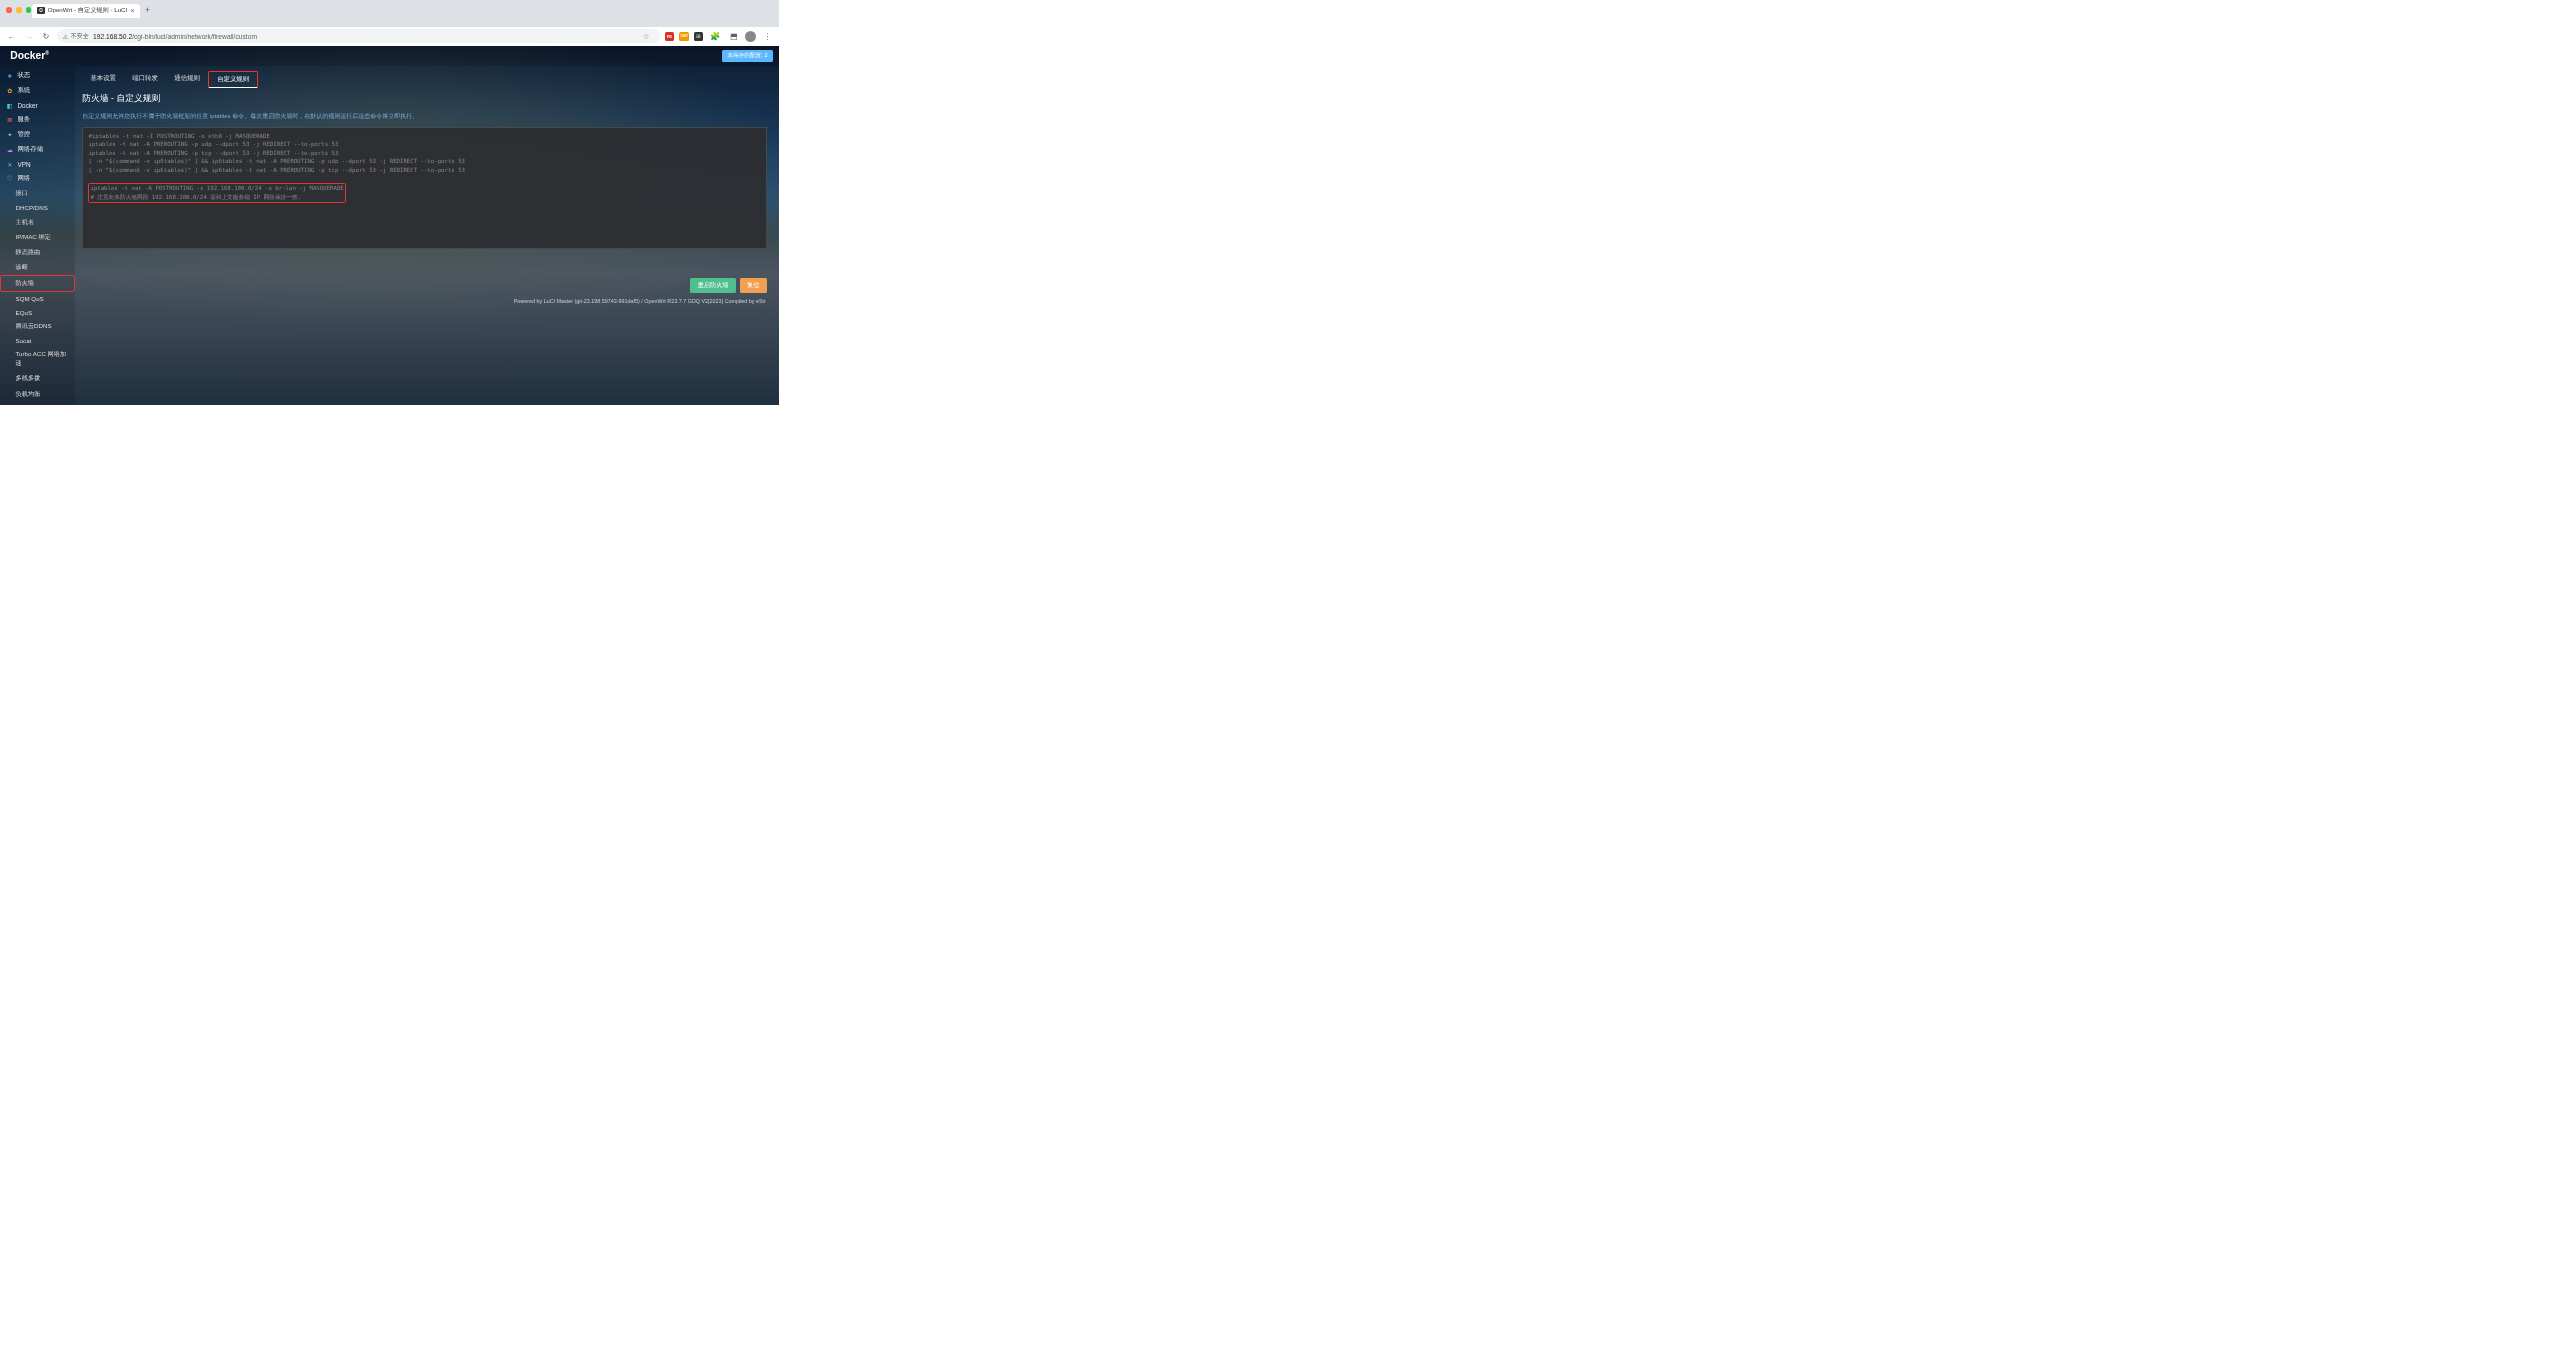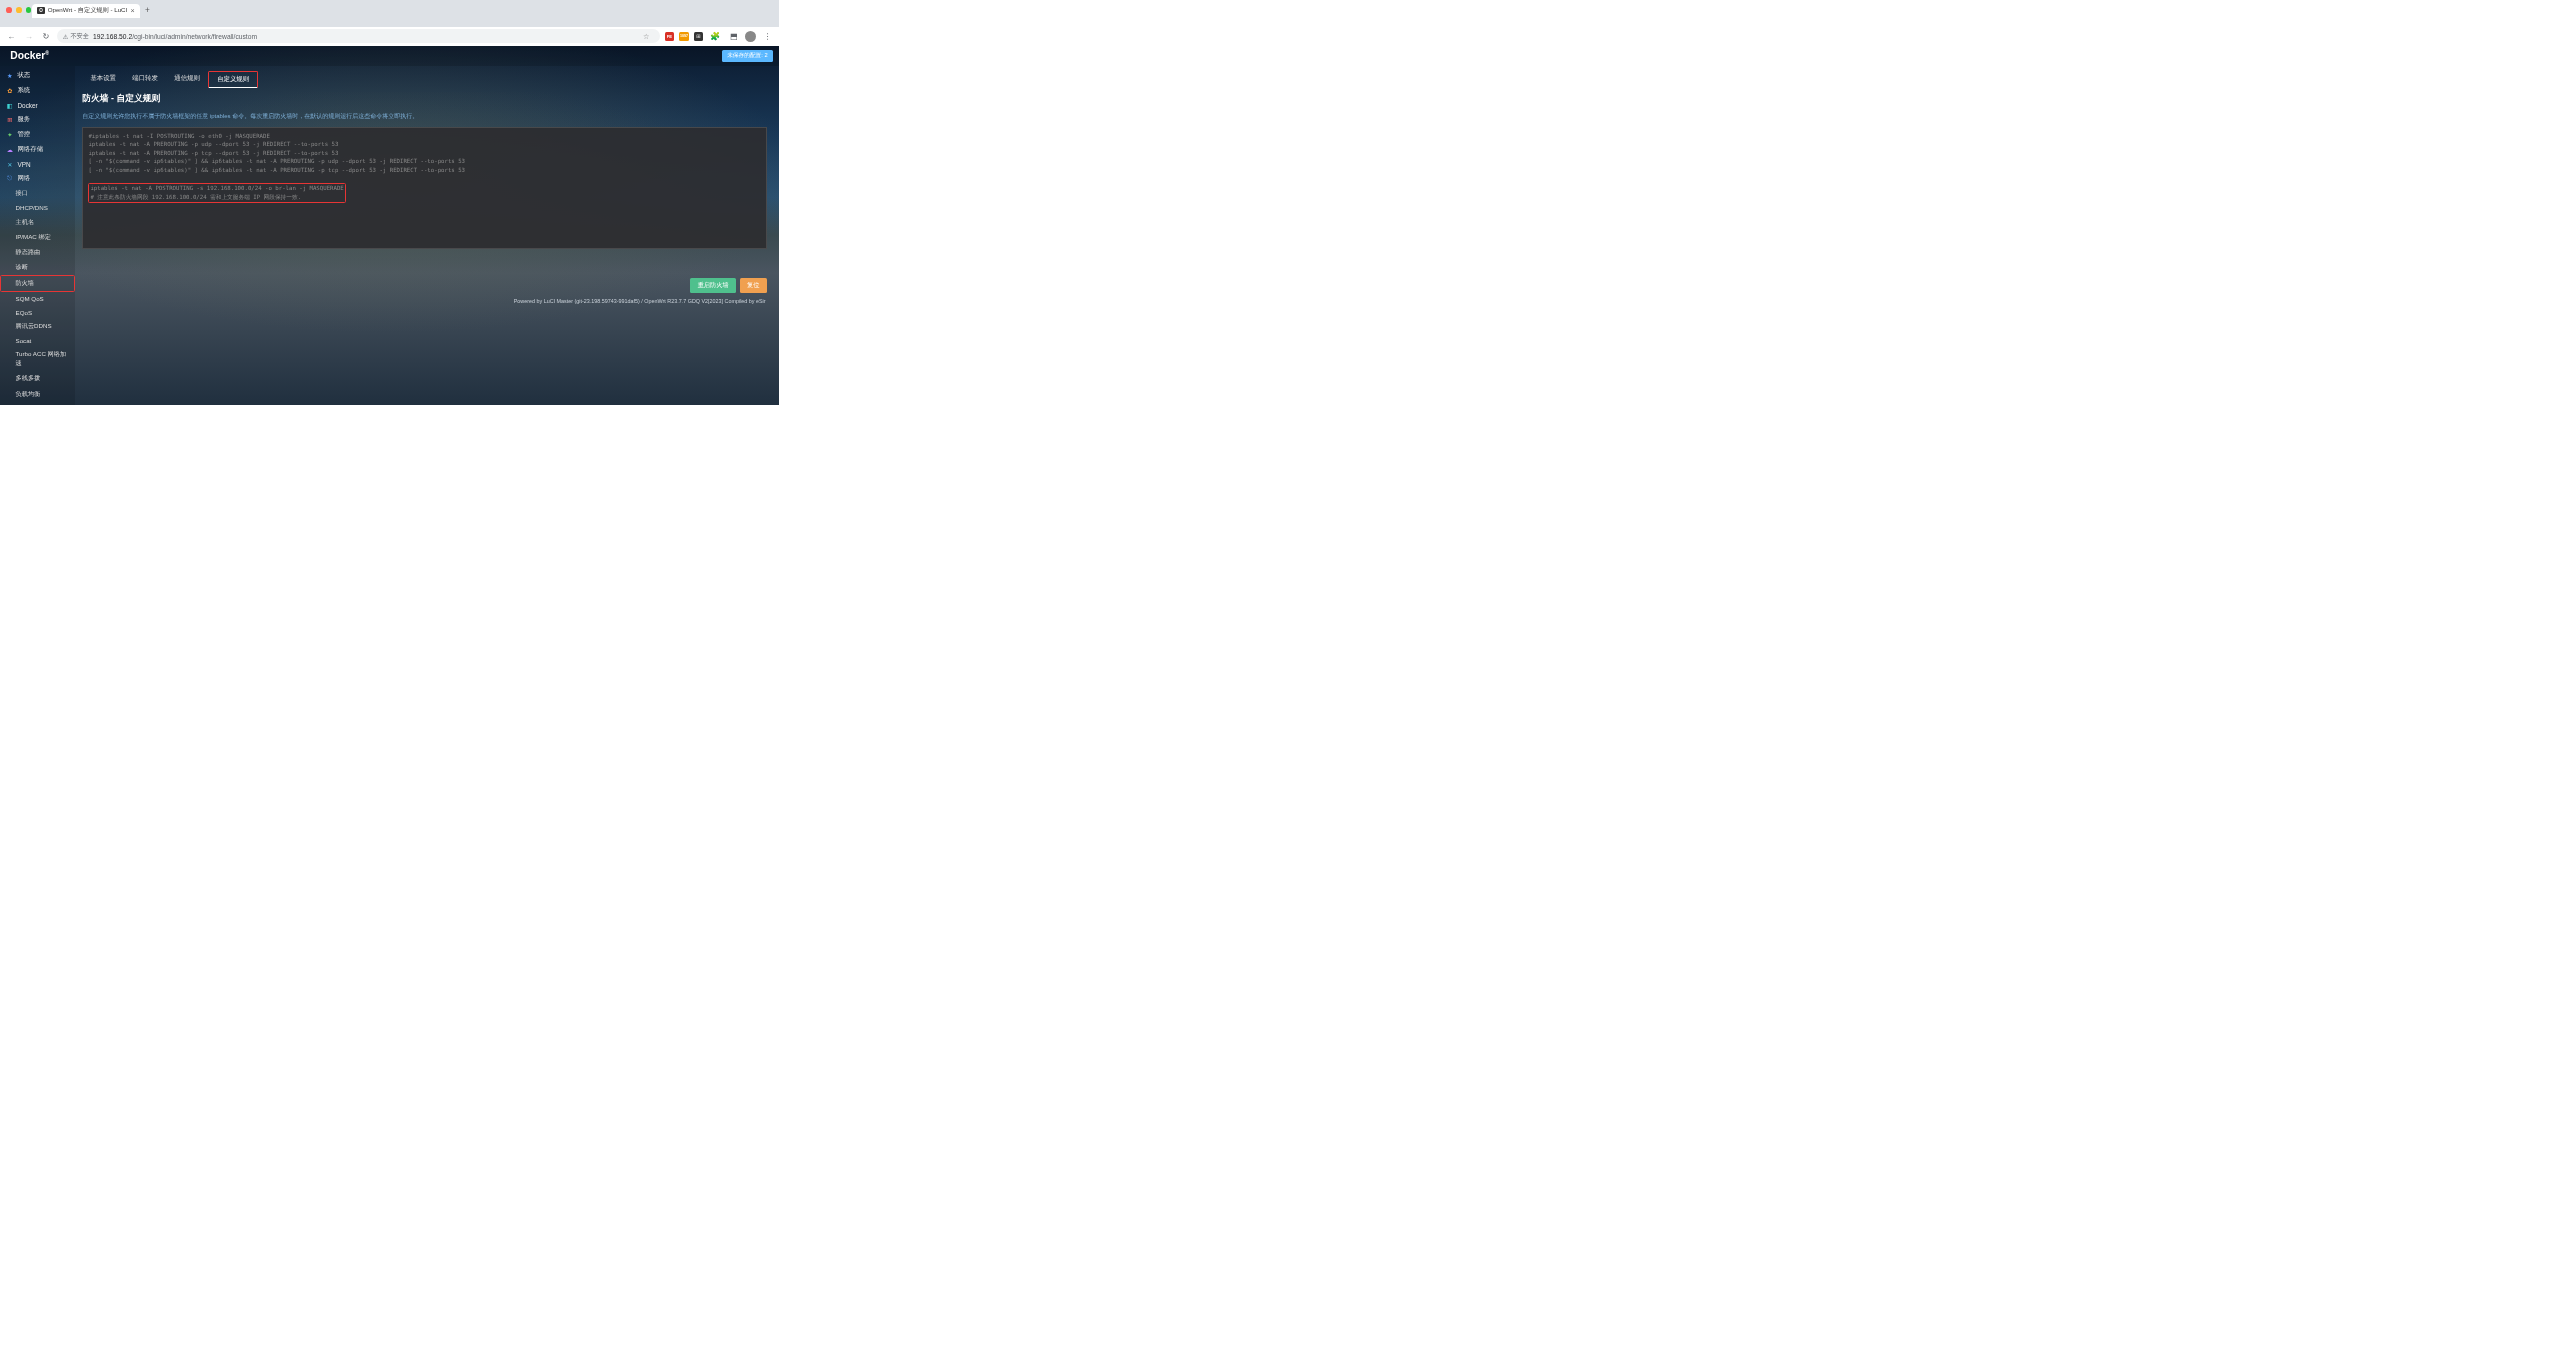--- a/index.html
+++ b/index.html
@@ -120,21 +120,21 @@
 .tabs-nav {
   display: flex; gap: 0; margin-bottom: 4.1px;
 }
 .tab-nav-item {
   padding: 3.1px 8.2px; color: #e0e0e0; font-size: 6.4px; cursor: pointer;
   border-bottom: 1px solid transparent;
 }
 .tab-nav-item.active {
   border-bottom: 1px solid #fff; color: #fff; font-weight: 500;
 }
-.page-title { font-size: 8.8px; color: #fff; margin-bottom: 7px; font-weight: 700; }
+.page-title { font-size: 8.8px; color: #fff; margin-bottom: 7px; font-weight: 400; }
 .page-desc { font-size: 6px; color: #7fb0d8; margin-bottom: 6.2px; }
 .code-area {
   width: 100%; height: 122px; background: rgba(45,45,48,0.92);
   border: 0.5px solid rgba(100,100,100,0.5);
   color: #999; font-family: Menlo, Consolas, monospace; font-size: 5.7px;
   padding: 4.1px 5.2px; line-height: 1.5; white-space: pre; overflow: hidden;
   position: relative;
 }
 .code-line { color: #888; }
 .code-box-red {

